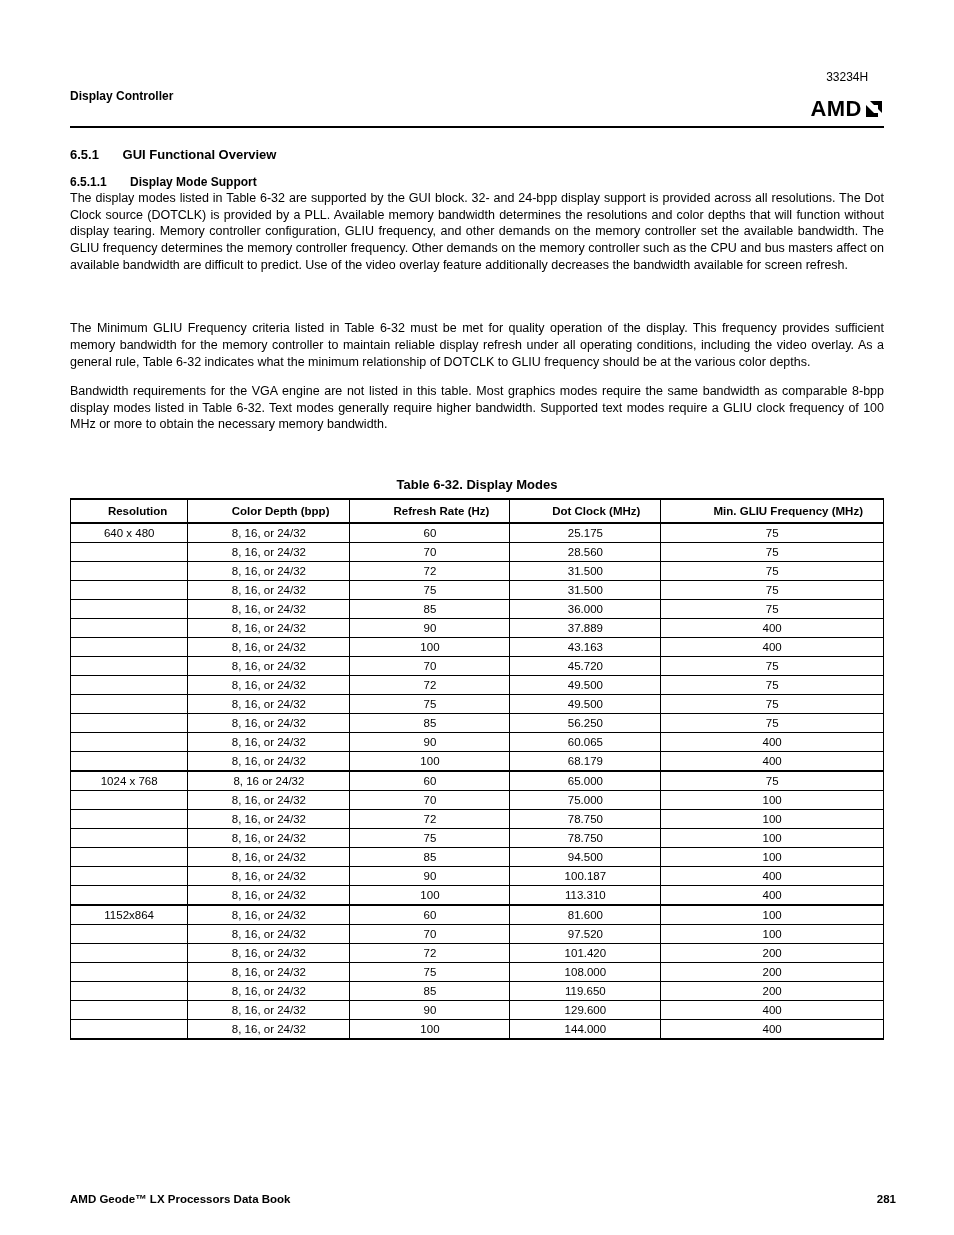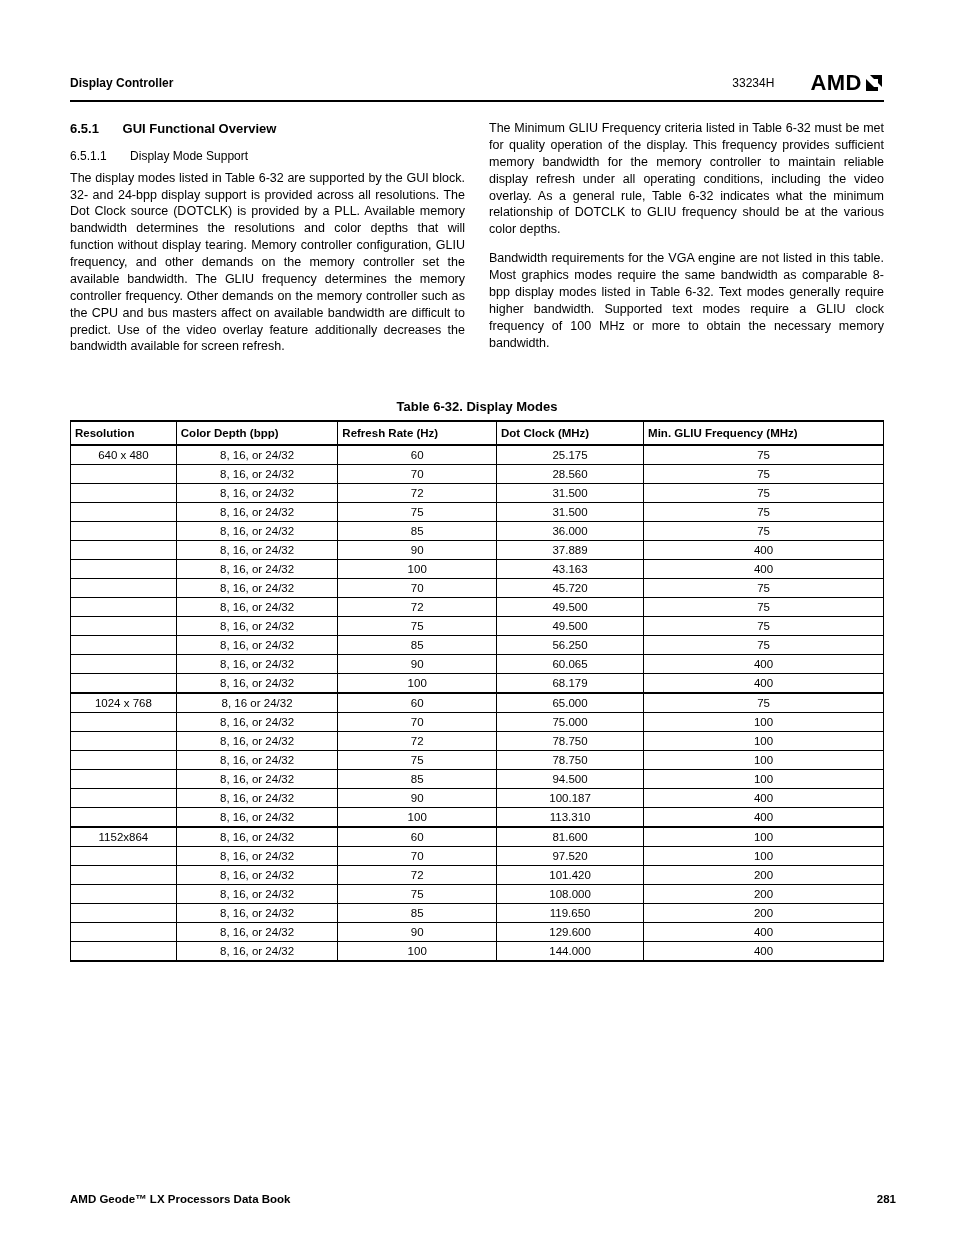--- a/index.html
+++ b/index.html
@@ -23,57 +23,58 @@
     padding-bottom: 4px;
     margin-bottom: 18px;
   }
   .header-left {
     font-size: 12px;
     font-weight: bold;
   }
   .header-right {
     display: flex;
     align-items: center;
-    gap: 36px;
+    gap: 12px;
+    flex-direction: column;
   }
   .header-code {
     font-size: 12px;
   }
   .amd-logo {
     font-size: 22px;
     font-weight: bold;
     letter-spacing: 0.5px;
     display: flex;
     align-items: center;
   }
   .amd-logo svg {
     margin-left: 2px;
   }
   .columns {
     display: flex;
-    gap: 24px;
+    gap: 34px;
     font-size: 12.5px;
     line-height: 1.35;
     text-align: justify;
+    flex-direction: column;
   }
   .col {
     flex: 1;
   }
   .sec-num {
     font-weight: bold;
     font-size: 13px;
     margin-bottom: 10px;
   }
   .sec-title {
     margin-left: 20px;
   }
   .subsec {
-    font-weight: normal;
+    font-weight: bold;
     font-size: 12px;
-    margin-bottom: 6px;
   }
   .subsec-title {
     margin-left: 20px;
   }
   .para {
     margin-bottom: 12px;
   }
   .table-caption {
     text-align: center;
     font-weight: bold;
@@ -84,23 +85,23 @@
   table {
     width: 100%;
     border-collapse: collapse;
     font-size: 11.5px;
   }
   th {
     border-top: 2px solid #000;
     border-bottom: 2px solid #000;
     border-left: 1px solid #000;
     border-right: 1px solid #000;
-    padding: 5px 4px;
-    font-weight: bold;
-    text-align: left;
+    padding: 5px 20px;
+    font-weight: bold;
+    text-align: right;
   }
   td {
     border: 1px solid #000;
     padding: 3px 6px;
     text-align: center;
   }
   tr.group-start td {
     border-top: 2px solid #000;
     margin-left: 32px;
   }

